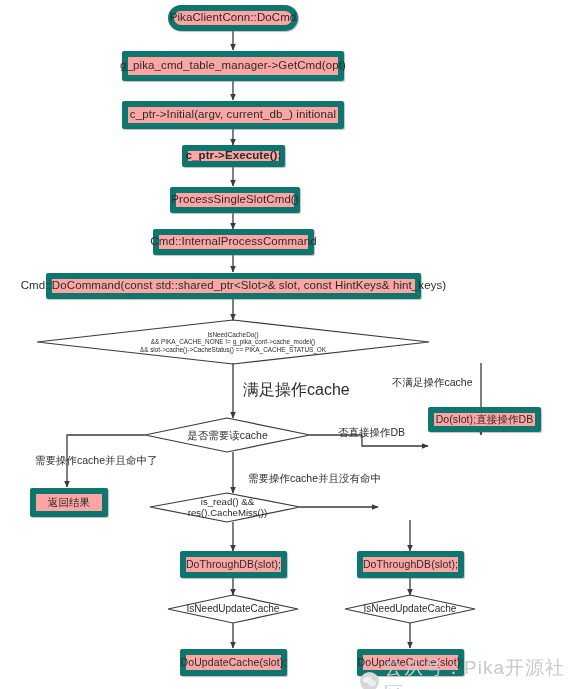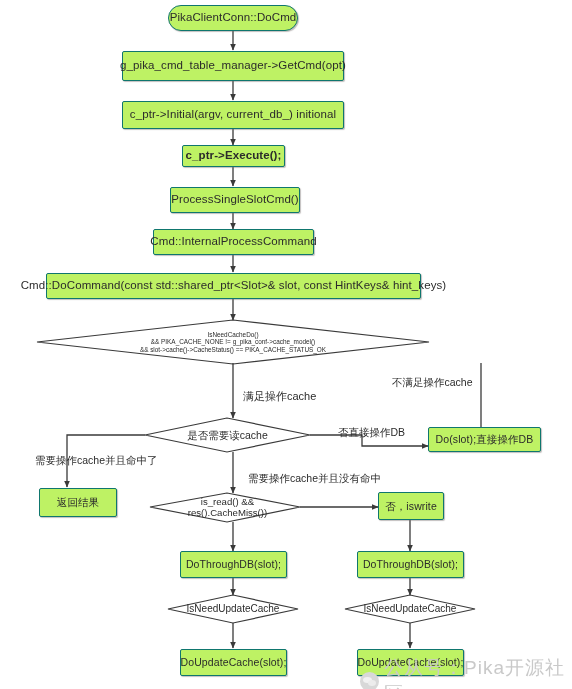--- a/index.html
+++ b/index.html
@@ -23,22 +23,22 @@
     height: 689px;
   }
   .node {
     position: absolute;
     box-sizing: border-box;
     display: flex;
     align-items: center;
     justify-content: center;
     text-align: center;
     color: #2b2b2b;
-    background: #bef264;
-    border: 1px solid #0f766e;
+    background: #fca5a5;
+    border: 6px solid #0f766e;
     box-shadow: 1px 1px 1px rgba(120,110,110,0.45);
     line-height: 1.15;
     letter-spacing: 0.1px;
   }
   .node.stadium {
     border-radius: 14px;
   }
   .node.rect {
     border-radius: 2px;
     justify-content: center;
@@ -171,59 +171,56 @@
   <div class="node rect" style="left:46px; top:273px; width:375px; height:26px; font-size:11.5px;">
     <span class="node-label">Cmd::DoCommand(const std::shared_ptr&lt;Slot&gt;&amp; slot, const HintKeys&amp; hint_keys)</span>
   </div>
 
   <div class="diamond-label" style="left:37px; top:324px; width:392px; height:36px; flex-direction:column; font-size:6.4px;">
     <span>IsNeedCacheDo()</span>
     <span>&amp;&amp; PIKA_CACHE_NONE != g_pika_conf-&gt;cache_model()</span>
     <span>&amp;&amp; slot-&gt;cache()-&gt;CacheStatus() == PIKA_CACHE_STATUS_OK</span>
   </div>
 
-  <div class="edge-label" style="left:243px; top:390px; font-size:11px;">
+  <div class="edge-label" style="left:243px; top:381px; font-size:16px;">
     <span>满足操作cache</span>
   </div>
 
   <div class="edge-label" style="left:392px; top:377px; font-size:10.5px;">
     <span>不满足操作cache</span>
   </div>
 
   <div class="diamond-label" style="left:160px; top:427px; width:135px; height:16px; font-size:10.5px;align-items:center;">
     <span>是否需要读cache</span>
   </div>
 
   <div class="edge-label" style="left:338px; top:427px; font-size:10.5px;">
     <span>否直接操作DB</span>
   </div>
 
-  <div class="node rect" style="left:428px; top:427px; width:113px; height:25px; font-size:10.5px;">
+  <div class="node rect" style="left:428px; top:407px; width:113px; height:25px; font-size:10.5px;">
     <span class="node-label">Do(slot);直接操作DB</span>
   </div>
 
   <div class="edge-label" style="left:35px; top:455px; font-size:10.5px;">
     <span>需要操作cache并且命中了</span>
   </div>
 
-  <div class="node rect" style="left:30px; top:488px; width:78px; height:29px; font-size:10.5px;margin-left:9px;">
+  <div class="node rect" style="left:30px; top:488px; width:78px; height:29px; font-size:10.5px;">
     <span class="node-label">返回结果</span>
   </div>
 
   <div class="edge-label" style="left:248px; top:473px; font-size:10.5px;">
     <span>需要操作cache并且没有命中</span>
   </div>
 
   <div class="diamond-label" style="left:160px; top:500px; width:135px; height:14px; font-size:9.6px;">
     <span>is_read() &amp;&amp; res().CacheMiss())</span>
   </div>
 
-  <div class="node rect" style="left:378px; top:492px; width:66px; height:28px; font-size:10.5px;">
-    <span class="node-label">否，iswrite</span>
-  </div>
 
   <div class="node rect" style="left:180px; top:551px; width:107px; height:27px; font-size:10.5px;">
     <span class="node-label">DoThroughDB(slot);</span>
   </div>
 
   <div class="node rect" style="left:357px; top:551px; width:107px; height:27px; font-size:10.5px;">
     <span class="node-label">DoThroughDB(slot);</span>
   </div>
 
   <div class="diamond-label" style="left:170px; top:602px; width:126px; height:14px; font-size:10px;">

